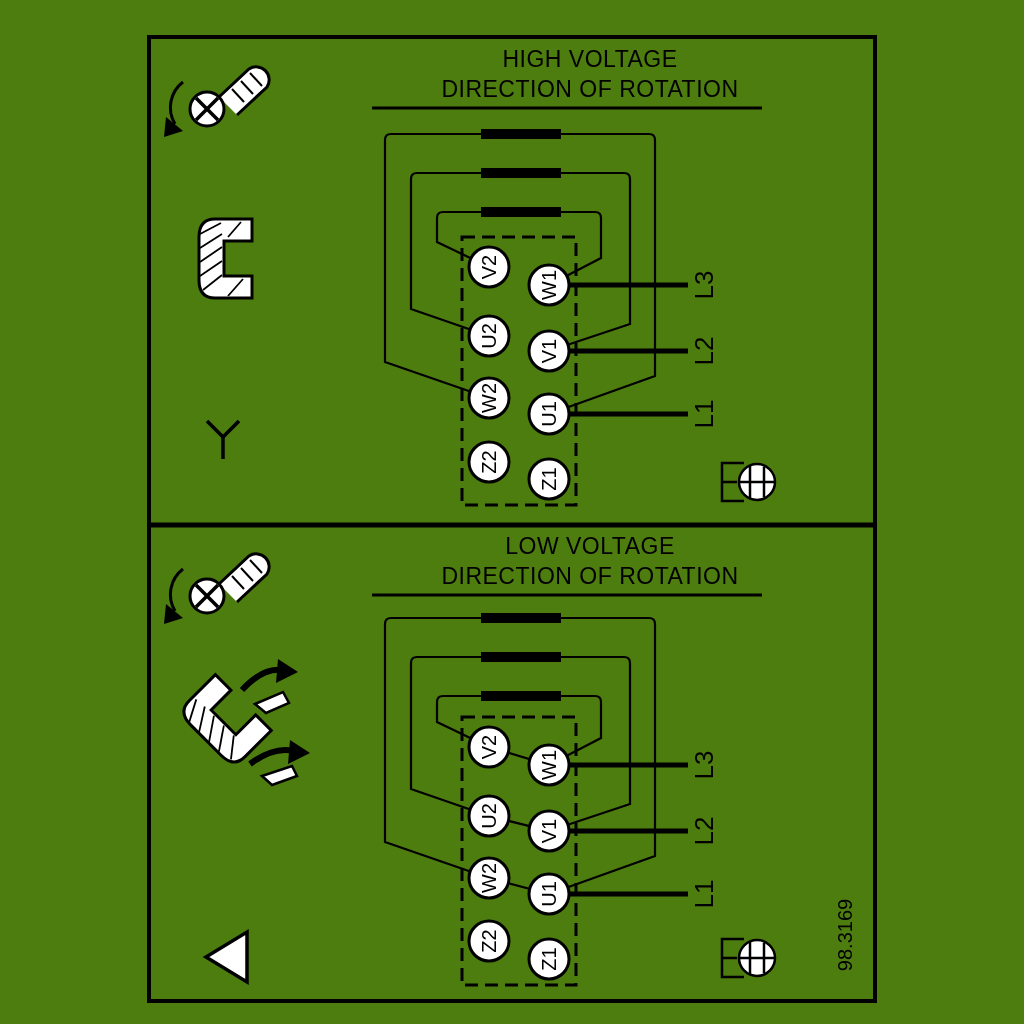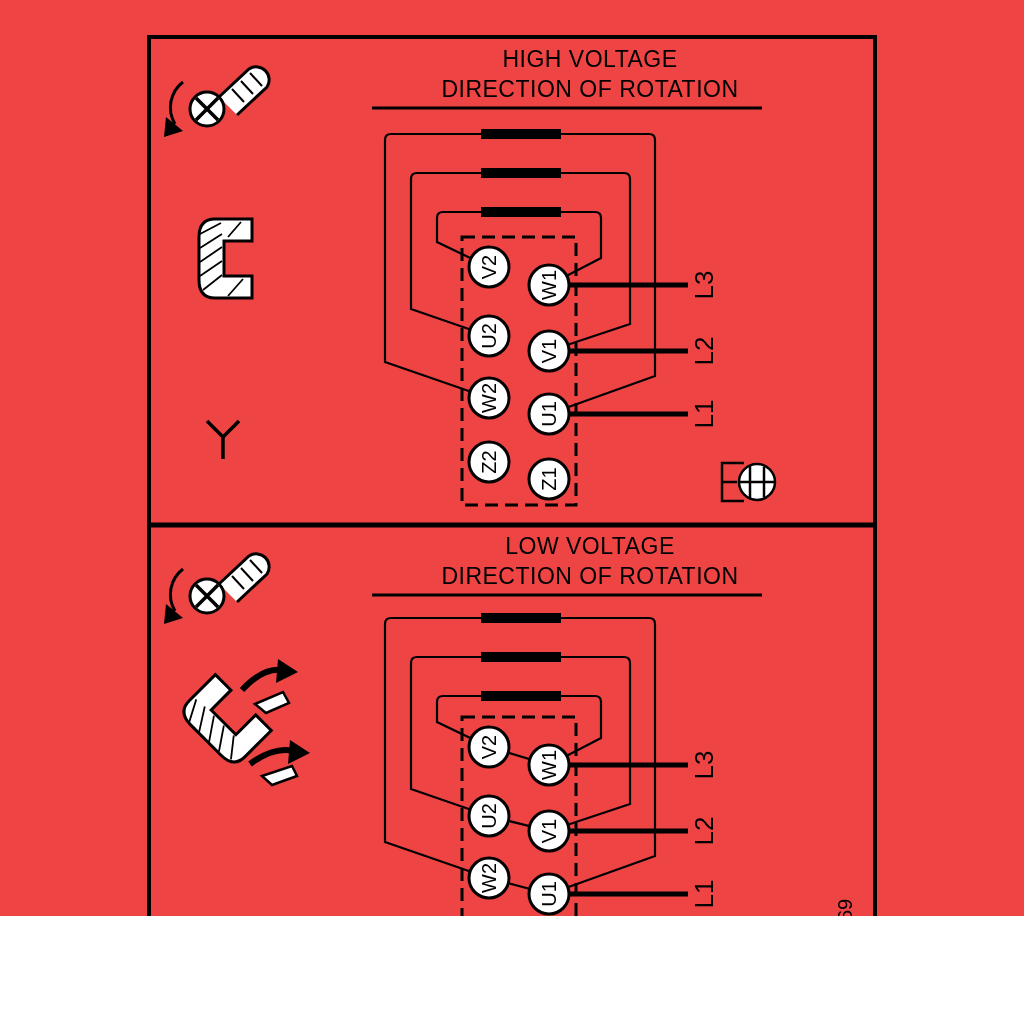--- a/index.html
+++ b/index.html
@@ -1,16 +1,16 @@
 <!DOCTYPE html>
 <html><head>
 <meta charset="utf-8">
 <style>
   html,body{margin:0;padding:0;background:#fff;}
-  .page{position:relative;width:1024px;height:916px;background:#ef4444;overflow:hidden;}
+  .page{position:relative;width:1024px;height:1024px;background:#4d7c0f;overflow:hidden;}
   svg{position:absolute;left:0;top:0;}
   svg text{font-family:"Liberation Sans","DejaVu Sans",sans-serif;fill:#000;}
   .title{font-size:23px;letter-spacing:0.5px;}
   .tlabel{font-size:20px;}
   .llabel{font-size:26px;}
   .fignum{font-size:20px;}
 </style>
 </head>
 <body>
 

